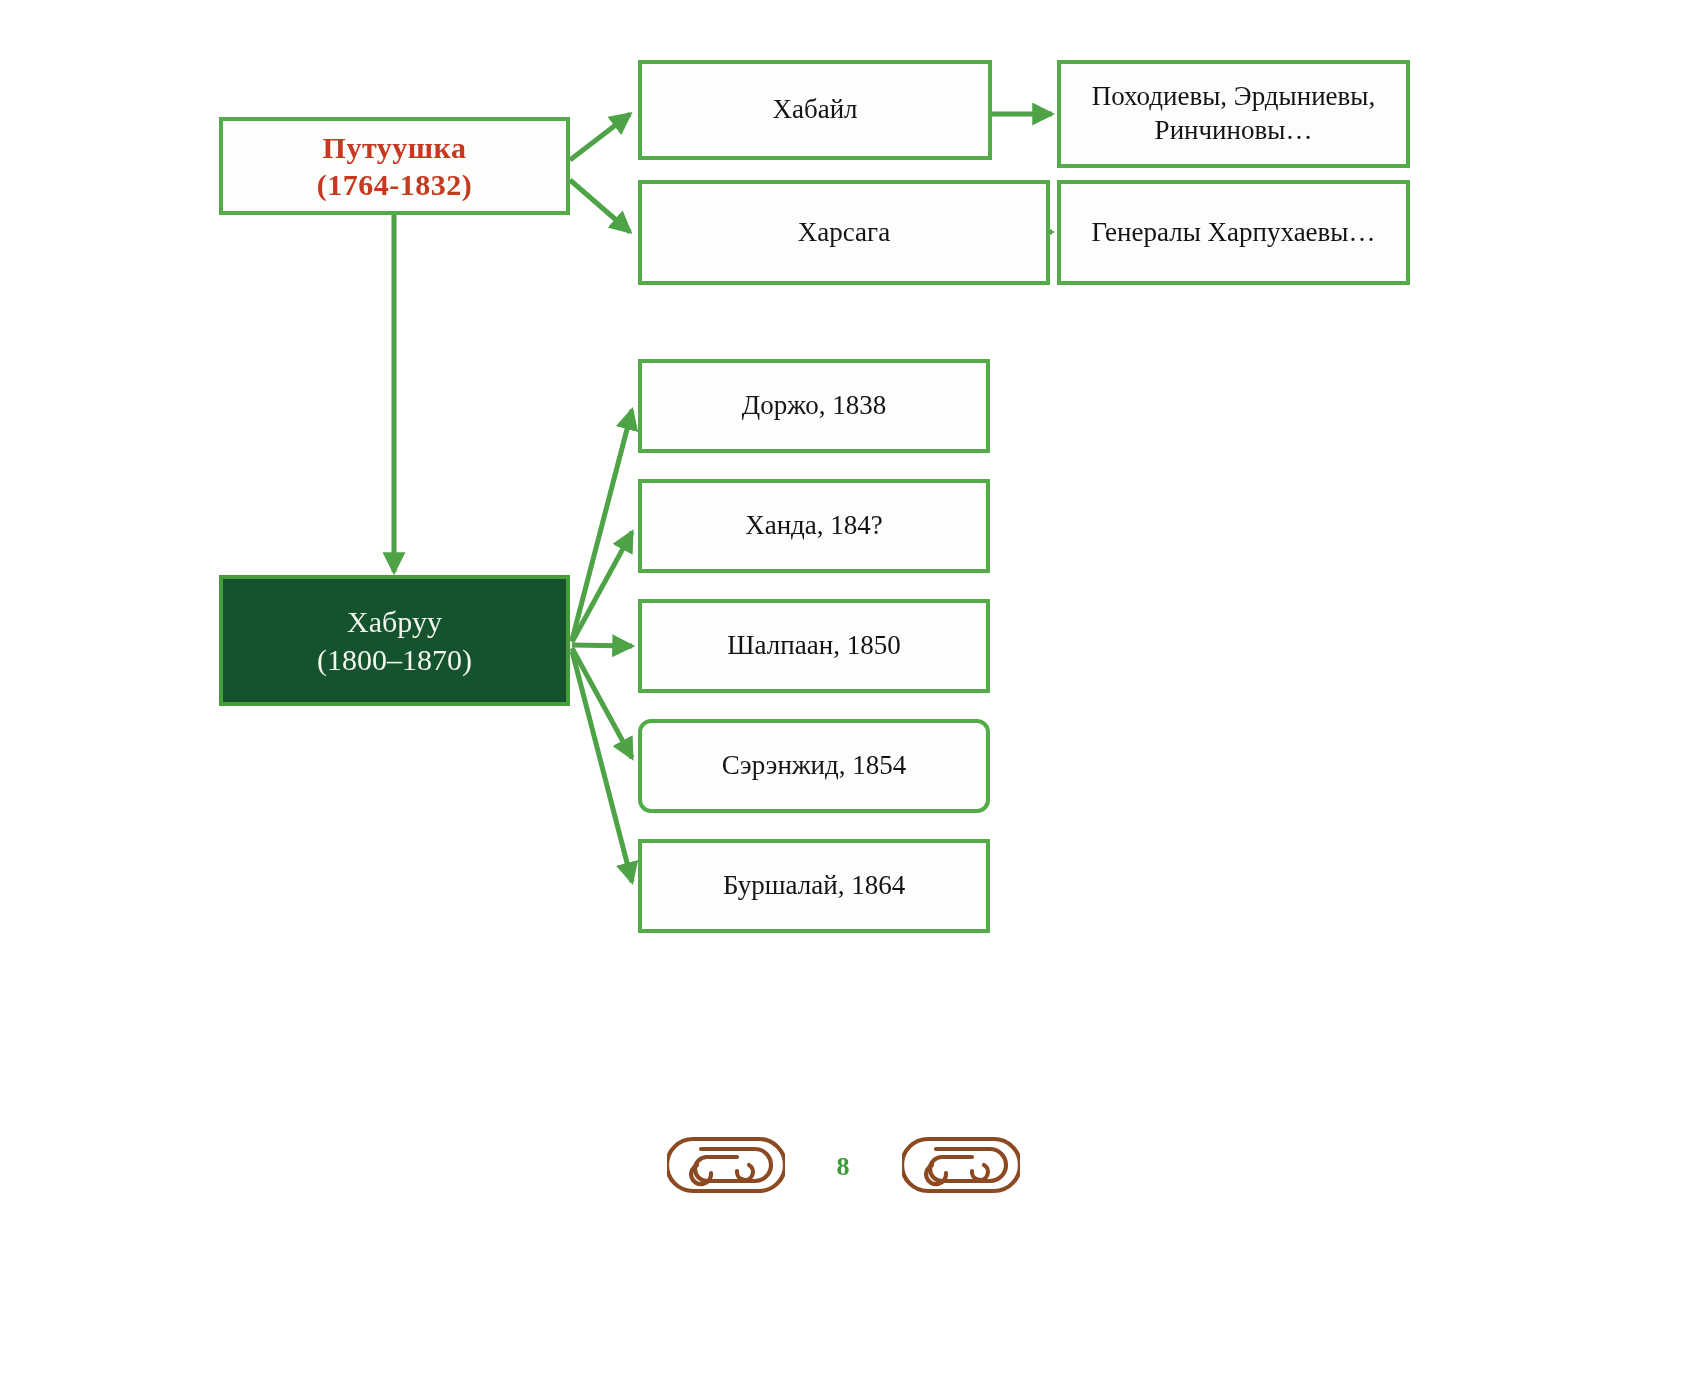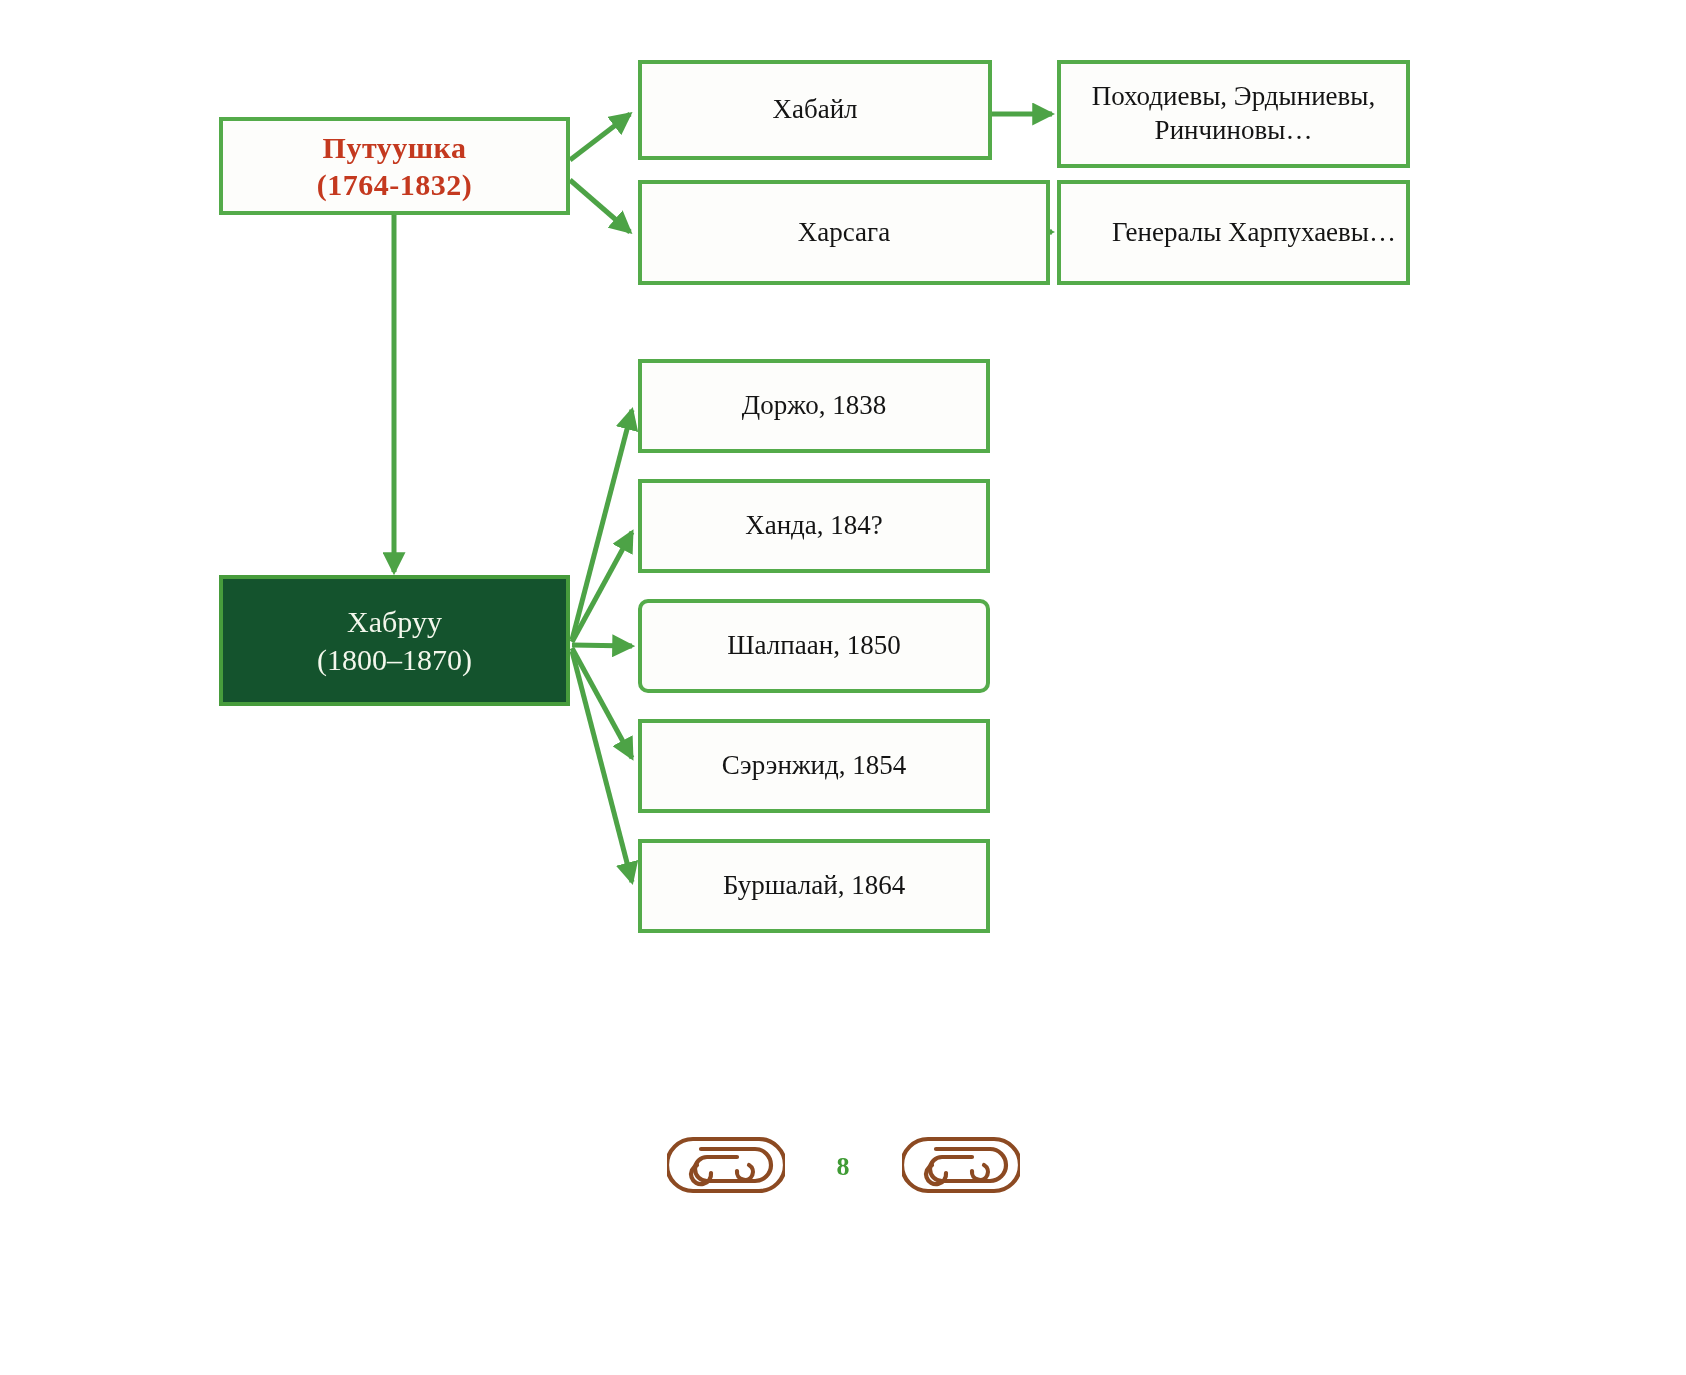--- a/index.html
+++ b/index.html
@@ -155,44 +155,44 @@
     <span class="node-label plain-text">Харсага</span>
   </div>
 
   <div class="node outline" style="left:1057px; top:60px; width:353px; height:108px;">
     <span class="node-label plain-text wrap-text">
       <span>Походиевы, Эрдыниевы,</span>
       <span class="line2">Ринчиновы…</span>
     </span>
   </div>
 
-  <div class="node outline" style="left:1057px; top:180px; width:353px; height:105px;text-align:right;">
+  <div class="node outline" style="left:1057px; top:180px; width:353px; height:105px;">
     <span class="node-label plain-text">Генералы Харпухаевы…</span>
   </div>
 
   <div class="node filled" style="left:219px; top:575px; width:351px; height:131px;">
     <span class="node-label plain-text">
       <span>Хабруу</span>
       <span class="line2">(1800–1870)</span>
     </span>
   </div>
 
   <div class="node outline" style="left:638px; top:359px; width:352px; height:94px;">
     <span class="node-label plain-text">Доржо, 1838</span>
   </div>
 
   <div class="node outline" style="left:638px; top:479px; width:352px; height:94px;">
     <span class="node-label plain-text">Ханда, 184?</span>
   </div>
 
-  <div class="node outline" style="left:638px; top:599px; width:352px; height:94px;border-radius:10px;">
+  <div class="node outline" style="left:638px; top:599px; width:352px; height:94px;">
     <span class="node-label plain-text">Шалпаан, 1850</span>
   </div>
 
-  <div class="node outline" style="left:638px; top:719px; width:352px; height:94px;">
+  <div class="node outline" style="left:638px; top:719px; width:352px; height:94px;border-radius:13px;">
     <span class="node-label plain-text">Сэрэнжид, 1854</span>
   </div>
 
   <div class="node outline" style="left:638px; top:839px; width:352px; height:94px;">
     <span class="node-label plain-text">Буршалай, 1864</span>
   </div>
 
   <div id="footer">
 
     <svg class="ornament" width="118" height="80" viewBox="0 0 118 80" xmlns="http://www.w3.org/2000/svg">

